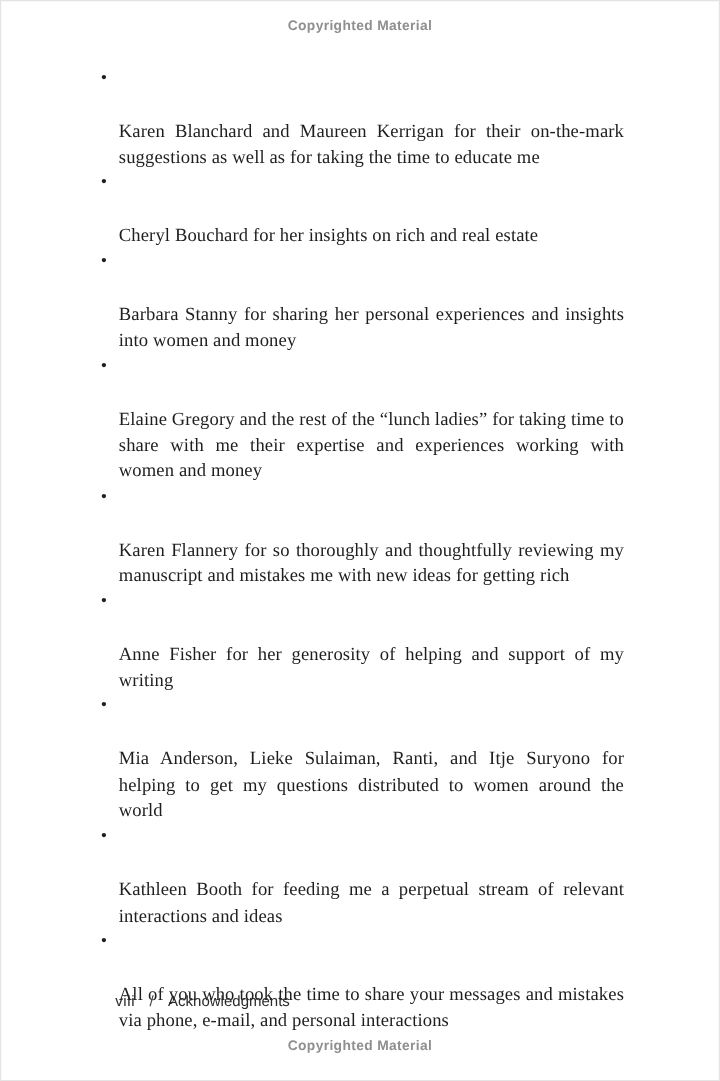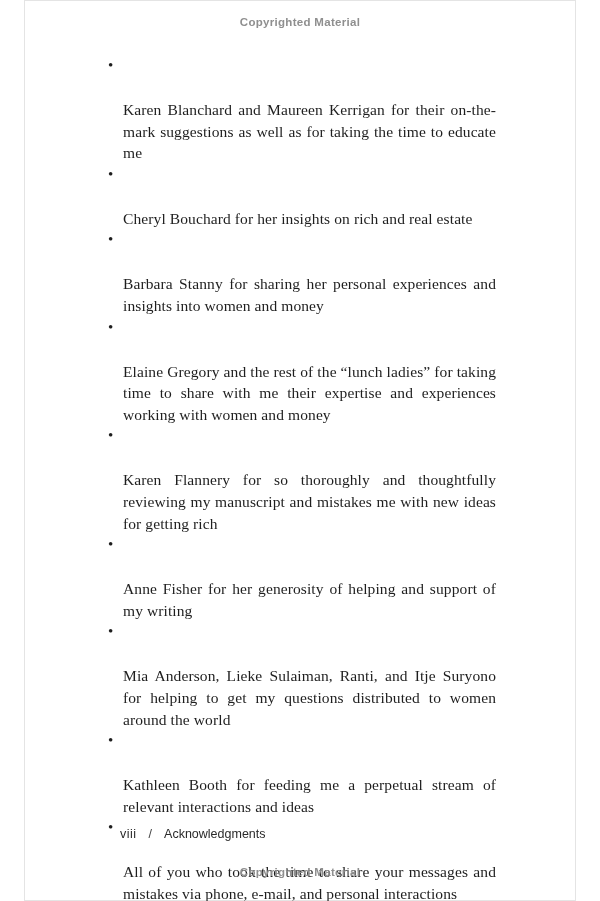--- a/index.html
+++ b/index.html
@@ -3,21 +3,21 @@
 <meta charset="utf-8">
 <style>
   * { margin: 0; padding: 0; box-sizing: border-box; }
   html, body { background: #ffffff; }
   body {
     font-family: "Liberation Serif", serif;
     color: #1e1e1e;
   }
   .page {
     position: relative;
-    width: 552px;
+    width: 600px;
     height: 901px;
     margin: 0 auto;
     background: #ffffff;
     box-shadow: inset 0 0 0 1px #e4e4e4;
     overflow: hidden;
   }
   .watermark {
     position: absolute;
     left: 0;
     width: 100%;

